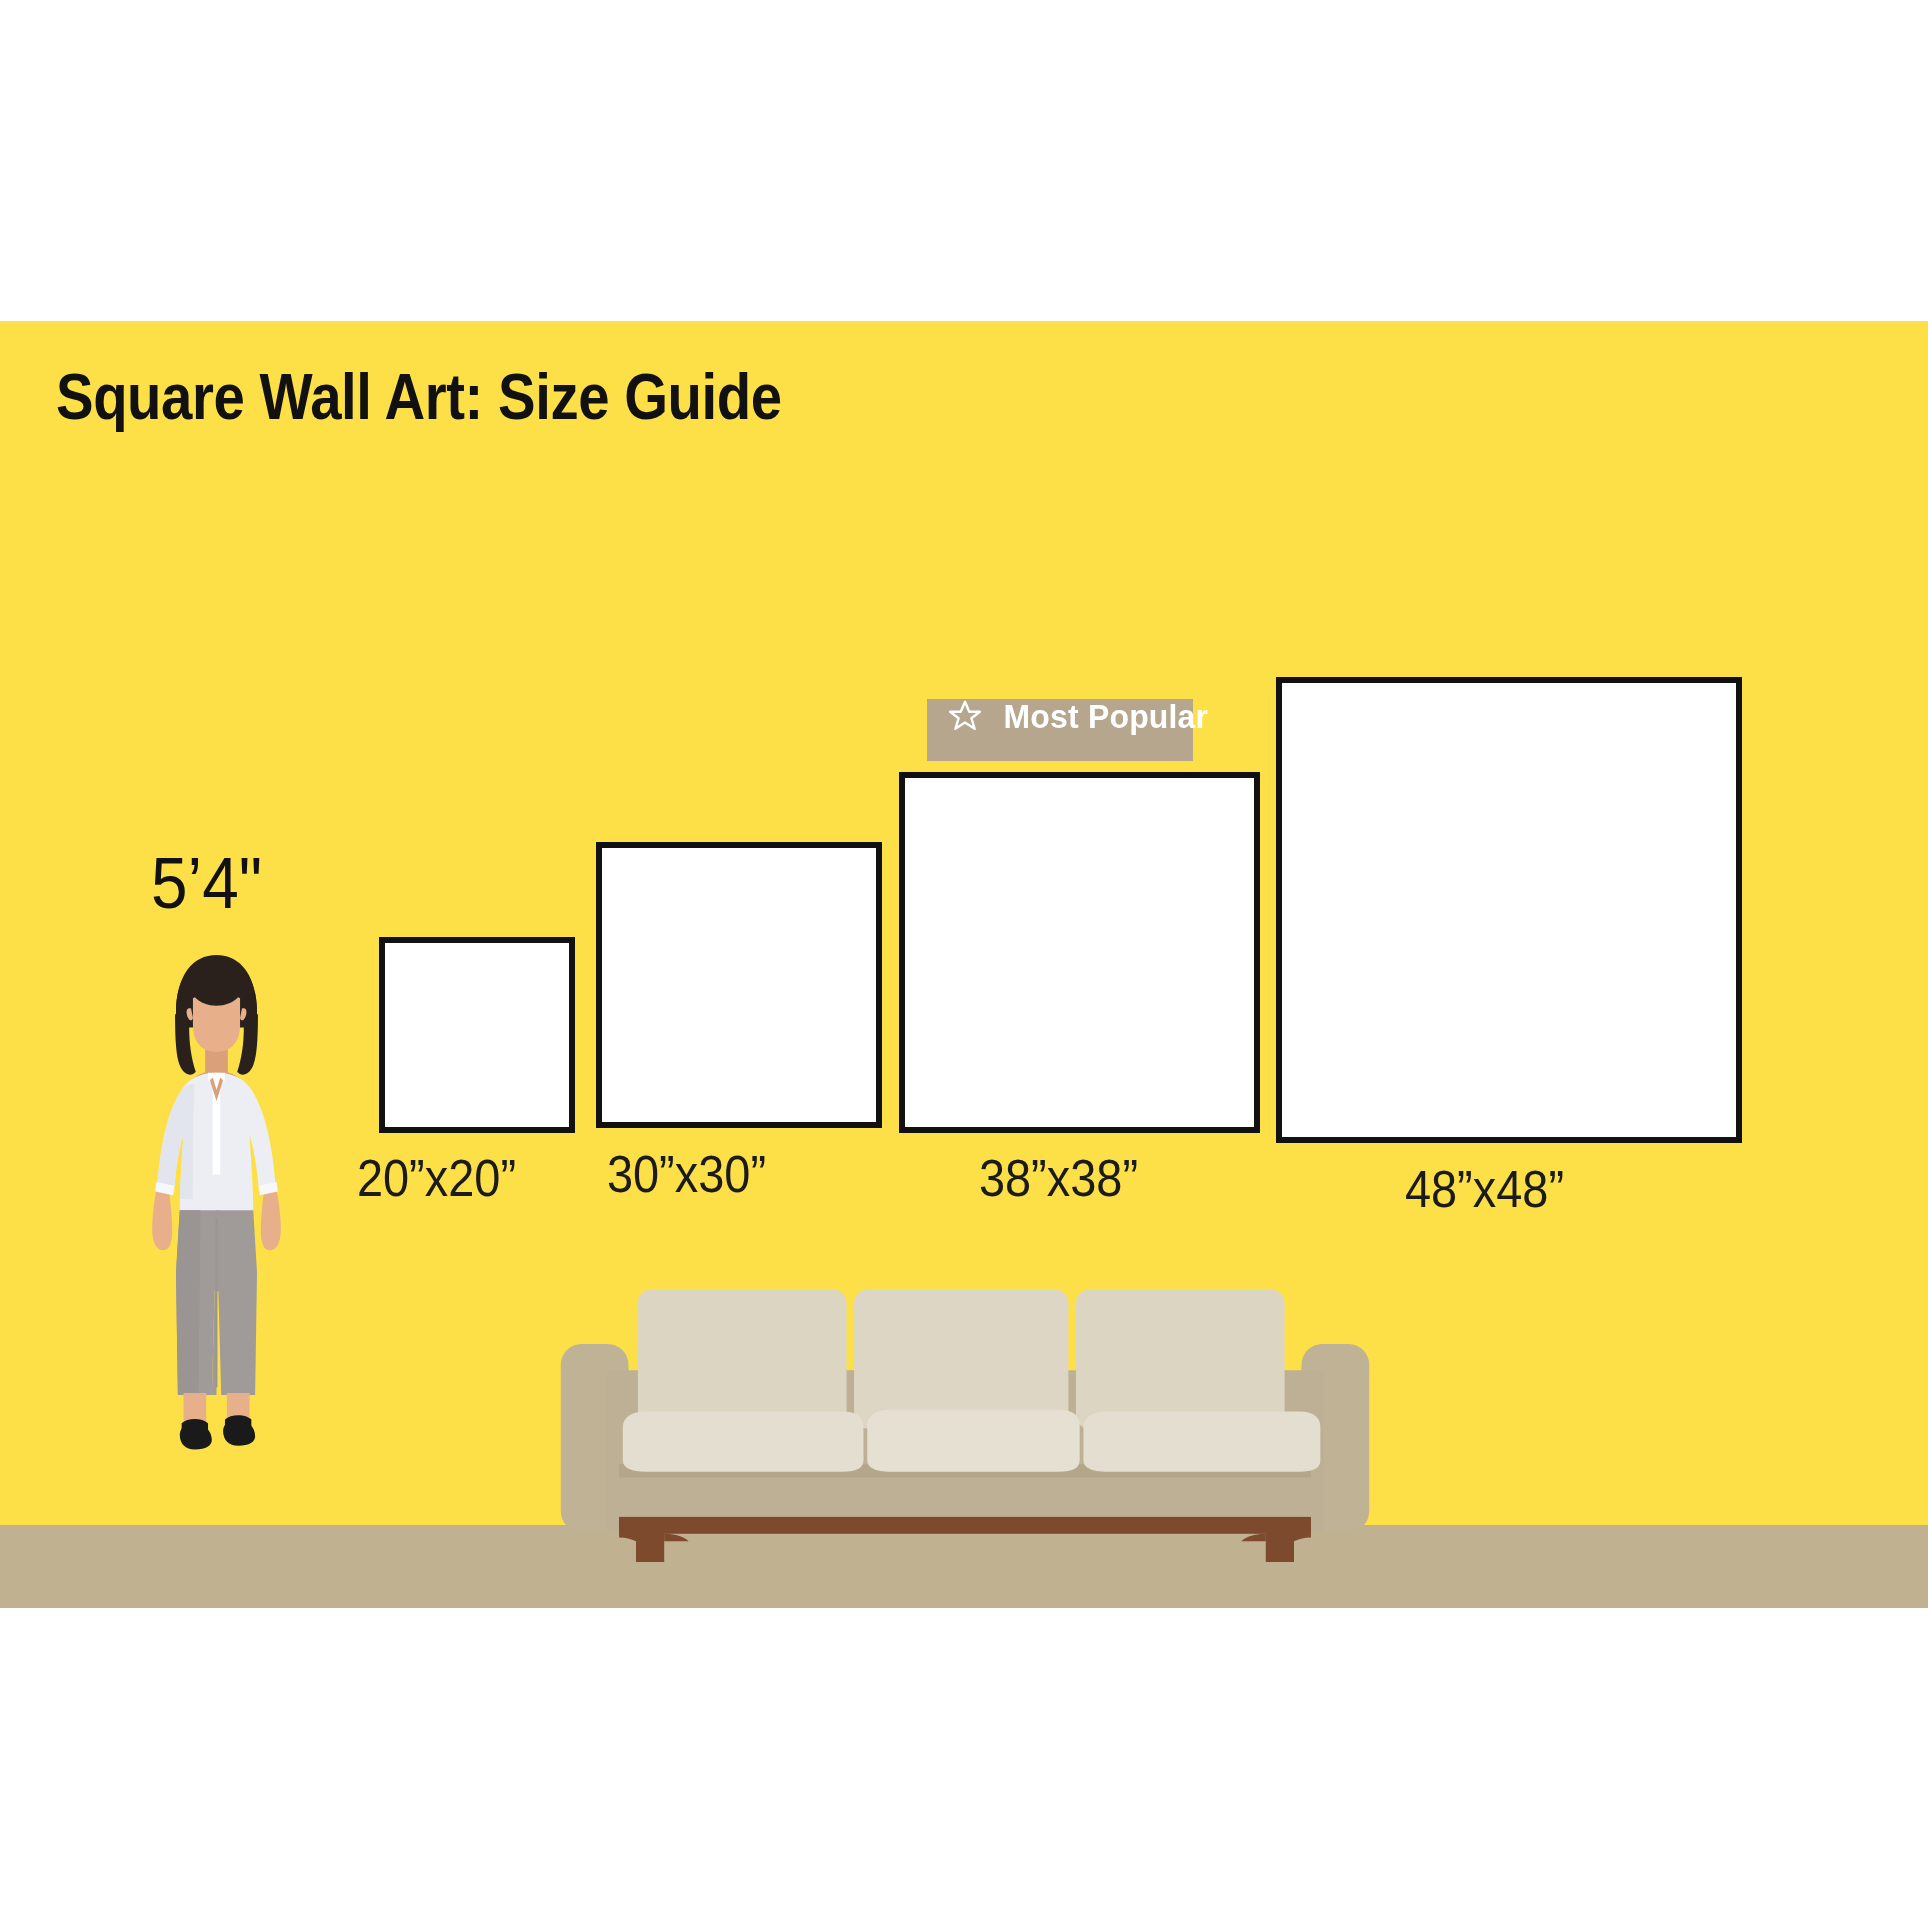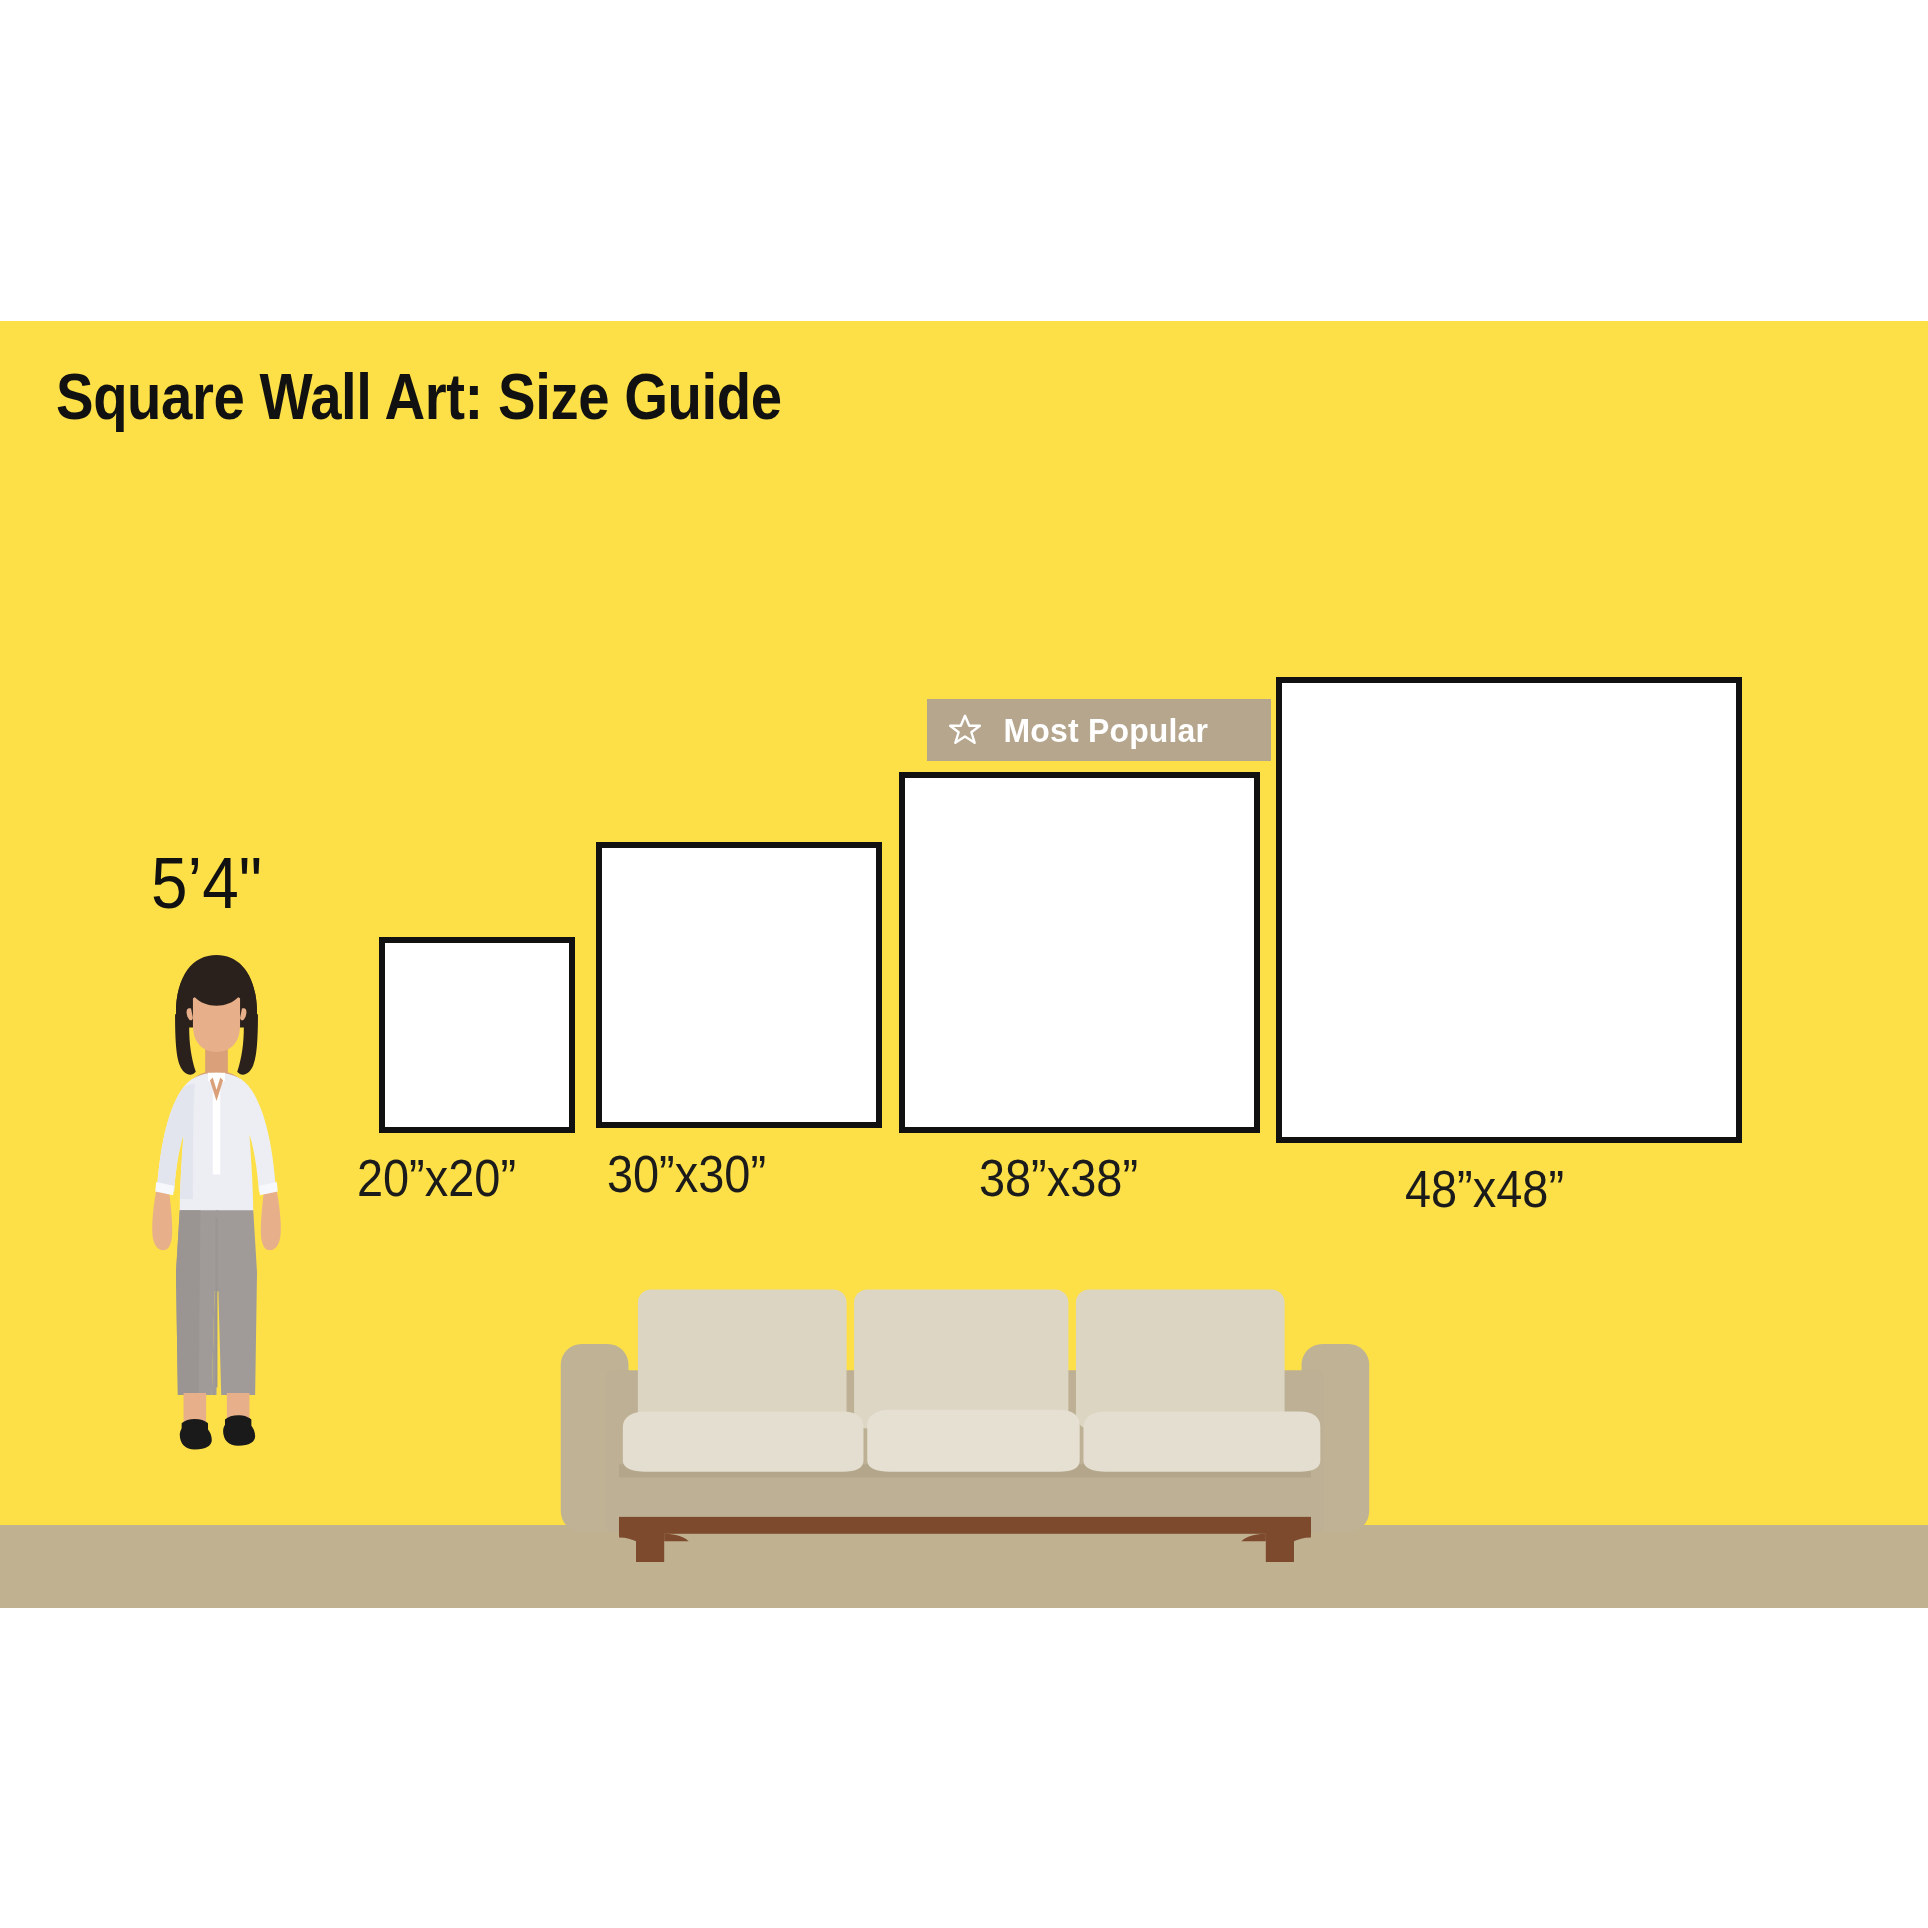--- a/index.html
+++ b/index.html
@@ -87,25 +87,25 @@
     line-height: 1;
     white-space: nowrap;
     transform: scaleX(0.92);
   }
 
   
   #badge {
     position: absolute;
     left: 927px;
     top: 378px;        
-    width: 344px;
+    width: 266px;
     height: 62px;
     background: #b5a68d;
     display: flex;
-    align-items: center;
+    align-items: flex-start;
     gap: 15px;
     padding-left: 21px;
     box-sizing: border-box;
   }
   #badge .star-ico {
     width: 34px;
     height: 34px;
     flex: 0 0 34px;
     display: block;
   }

